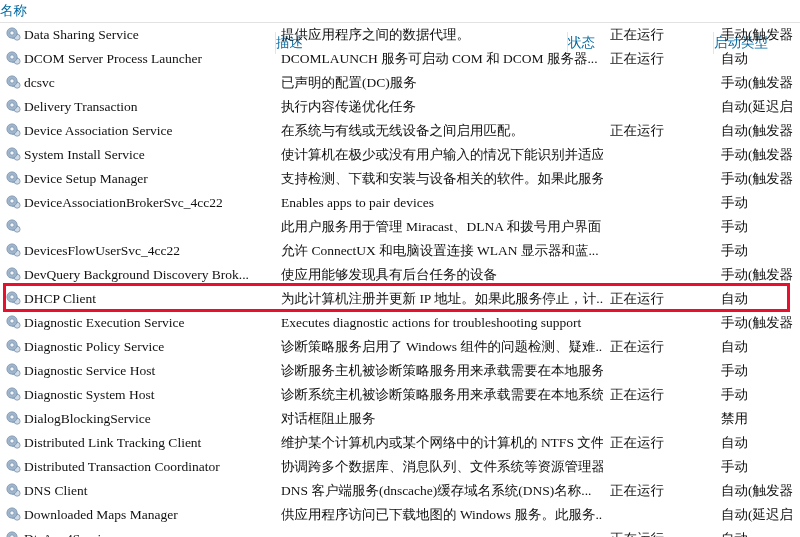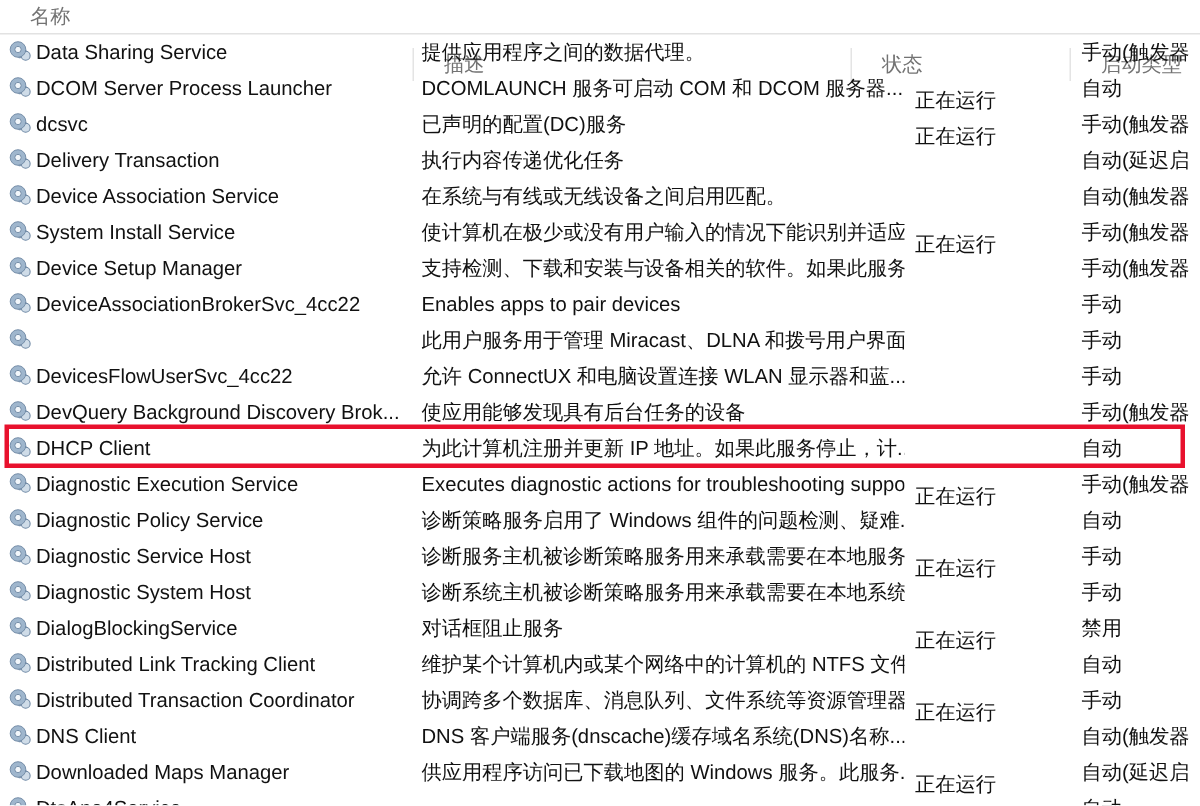--- a/index.html
+++ b/index.html
@@ -31,58 +31,59 @@
     background: #ffffff;
     border-bottom: 1px solid #e2e2e2;
     box-sizing: border-box;
   }
   .list-header .hcell {
     position: absolute;
     top: 0;
     height: 22px;
     line-height: 22px;
     font-size: 13.5px;
-    color: #737373;
+    color: #0369a1;
     white-space: nowrap;
     overflow: hidden;
     box-sizing: border-box;
-    padding-left: 20px;
+    padding-left: 0;
   }
   .list-header .hcell.sep {
     border-left: 1px solid #e4e4e4;
     margin-top: 32px;
   }
 
   
   .rows-area {
     position: relative;
     width: 800px;
     height: 514px;
     overflow: hidden;
+    font-family: Liberation Serif, serif;
   }
   .svc-row {
     position: relative;
     height: 24px;
     width: 800px;
     box-sizing: border-box;
   }
   .cell {
     position: absolute;
     top: 0;
     height: 24px;
     line-height: 24px;
     font-size: 13.5px;
     color: #111111;
     white-space: nowrap;
     overflow: hidden;
     box-sizing: border-box;
   }
   .cell-name   { left: 24px;  width: 252px; }
   .cell-desc   { left: 281px; width: 322px; }
-  .cell-status { left: 610px; width: 100px; margin-top: 32px; }
+  .cell-status { left: 610px; width: 100px; }
   .cell-start  { left: 721px; width: 79px;  }
 
   
   .svc-icon {
     position: absolute;
     left: 5px;
     top: 3px;
     width: 18px;
     height: 18px;
   }

